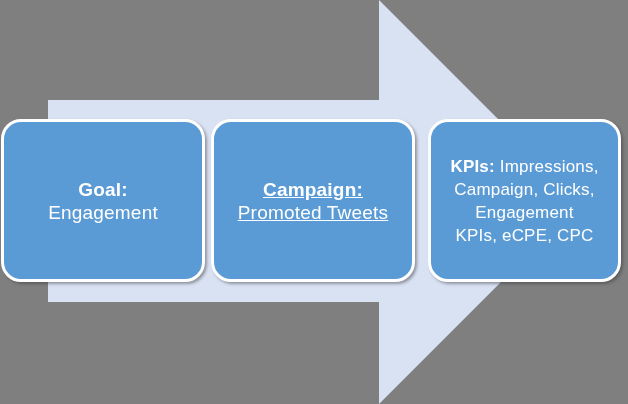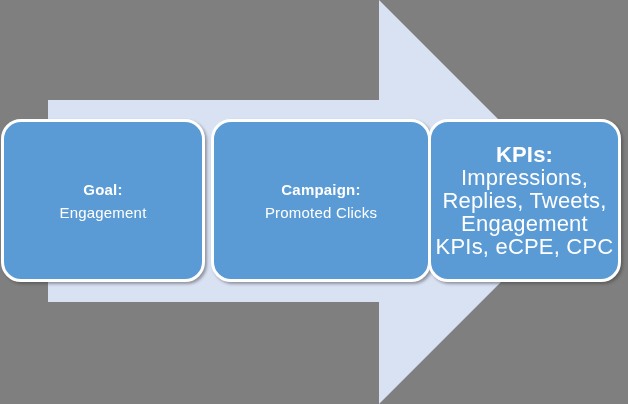--- a/index.html
+++ b/index.html
@@ -33,27 +33,27 @@
     box-sizing: border-box;
     background: var(--box-fill, #5B9BD5);
     border: 3px solid var(--box-border, #FFFFFF);
     border-radius: 20px;
     box-shadow: 2px 2px 3px rgba(55, 55, 60, 0.45);
     display: flex;
     align-items: center;
     justify-content: center;
     text-align: center;
     color: var(--text-color, #FFFFFF);
-    font-size: 15px;
+    font-size: 19px;
     line-height: 23px;
     letter-spacing: 0.2px;
   }
   .box-goal     { left: 1px;   width: 204px; }
-  .box-campaign { left: 211px; width: 220px; }
-  .box-kpis     { left: 428px; width: 193px; font-size: 22px; line-height: 23px; }
+  .box-campaign { left: 211px; width: 204px; text-decoration: underline; }
+  .box-kpis     { left: 428px; width: 193px; font-size: 17px; line-height: 23px; }
   .line { display: block; }
   .bold { font-weight: 700; }
 </style>
 </head>
 <body>
 
 <div class="canvas">
 
   <svg class="arrow-svg" viewBox="0 0 628 404" aria-hidden="true">
     <polygon class="arrow-poly" points="48,100 379,100 379,0 581,202 379,404 379,302 48,302"></polygon>
@@ -62,26 +62,26 @@
   <div class="box box-goal">
     <div class="box-text">
       <span class="line bold">Goal:</span>
       <span class="line">Engagement</span>
     </div>
   </div>
 
   <div class="box box-campaign">
     <div class="box-text">
       <span class="line bold">Campaign:</span>
-      <span class="line">Promoted Clicks</span>
+      <span class="line">Promoted Tweets</span>
     </div>
   </div>
 
   <div class="box box-kpis">
     <div class="box-text">
       <span class="line"><span class="bold">KPIs:</span><span> Impressions,</span></span>
-      <span class="line">Replies, Tweets,</span>
+      <span class="line">Campaign, Clicks,</span>
       <span class="line">Engagement</span>
       <span class="line">KPIs, eCPE, CPC</span>
     </div>
   </div>
 
 </div>
 
 </body></html>

